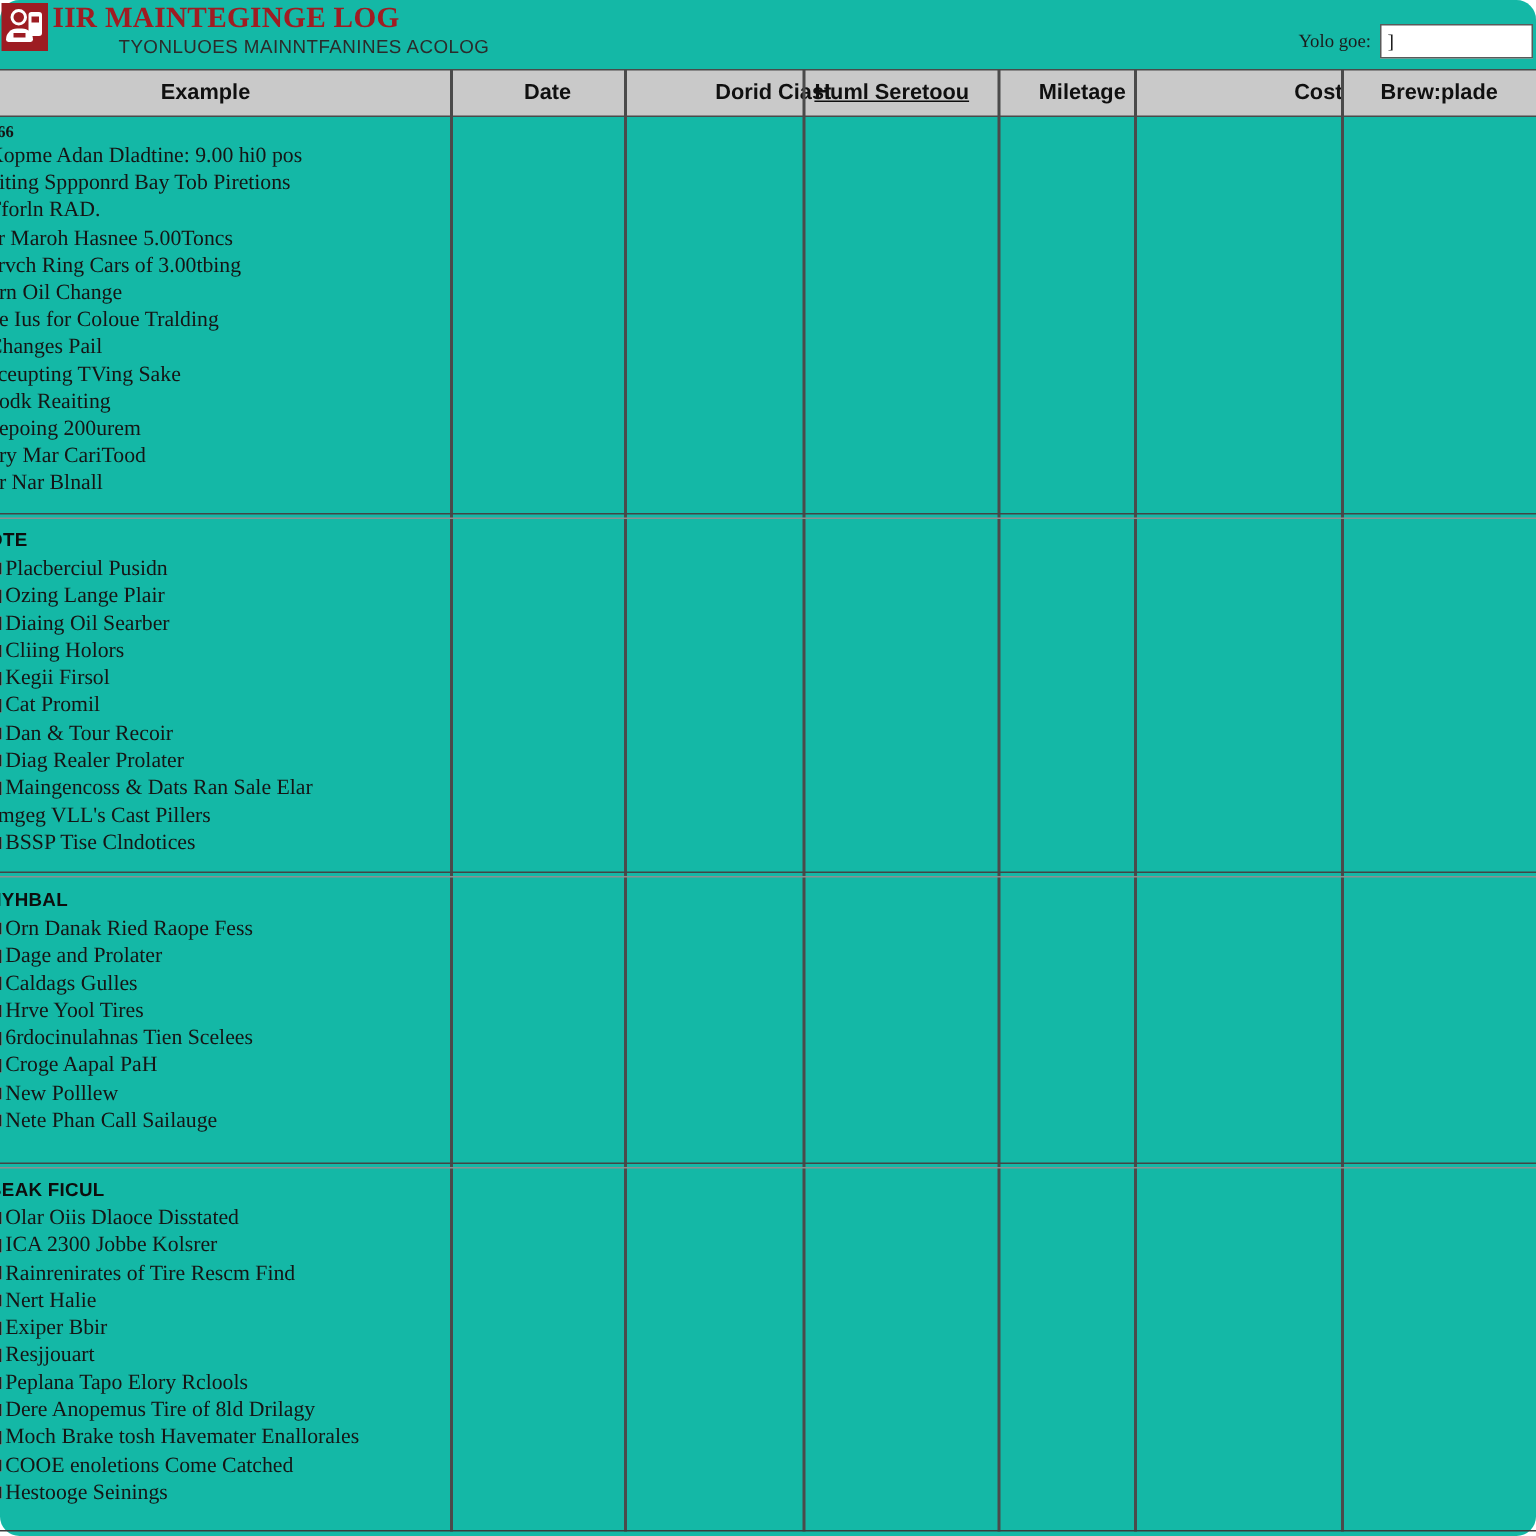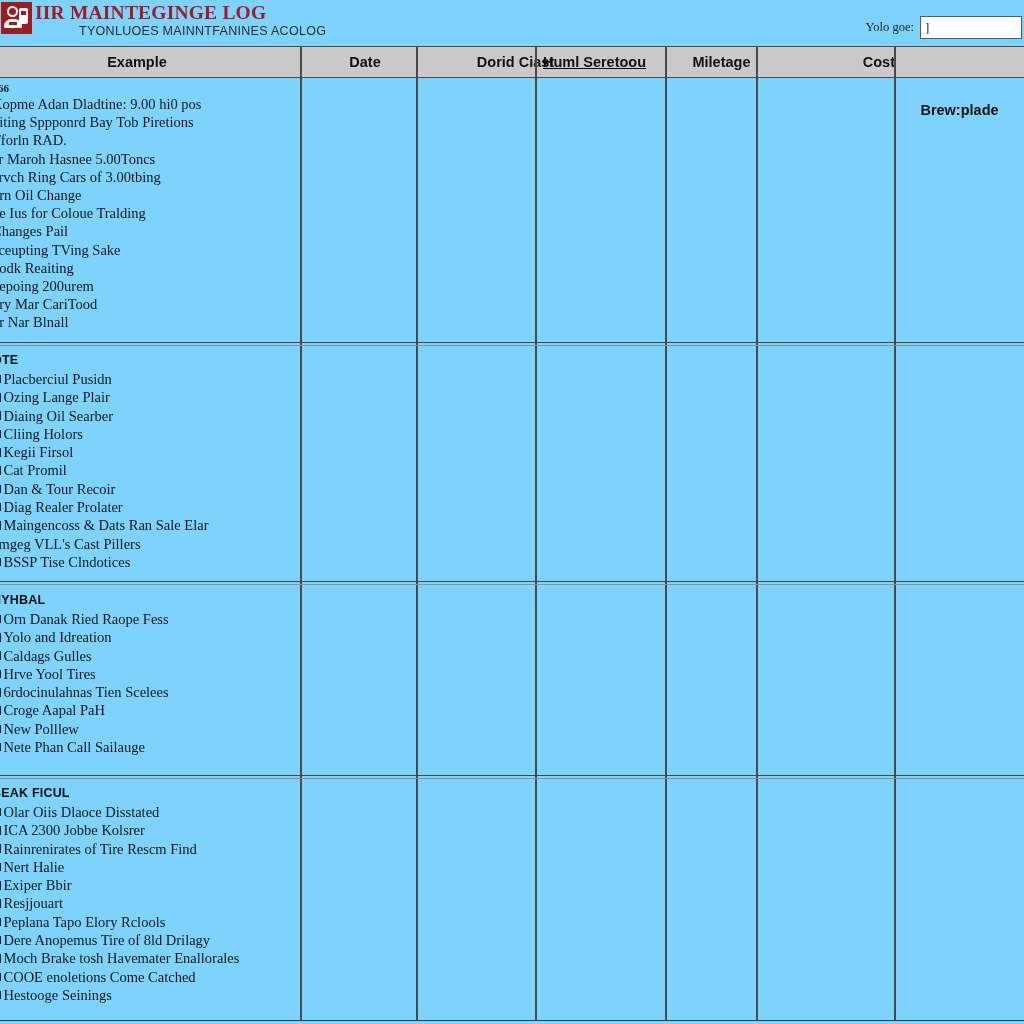--- a/index.html
+++ b/index.html
@@ -11,21 +11,22 @@
     width: 1024px;
     height: 1024px;
     overflow: hidden;
     font-family: "Liberation Sans", sans-serif;
     color: #111111;
   }
   #sheet {
     position: relative;
     width: 1024px;
     height: 1024px;
-    background: #7dd3fc;
+    background: #14b8a6;
+    border-radius: 13px;
   }
 
   
   .title-band {
     position: absolute;
     left: 0;
     top: 0;
     width: 1024px;
     height: 46px;
   }
@@ -274,21 +275,21 @@
   </div>
 
   <div class="table">
     <div class="thead" id="thead">
         <div class="th" style="left: 0px; width: 274px;">Example</div>
         <div class="th" style="left: 301px; width: 128px;">Date</div>
         <div class="th" style="left: 417px; width: 119px; margin-left: 39px;">Dorid Ciast</div>
         <div class="th" style="left: 536px; width: 117px; text-decoration: underline;">Huml Seretoou</div>
         <div class="th" style="left: 666px; width: 111px;">Miletage</div>
         <div class="th" style="left: 757px; width: 138px; text-align: right;">Cost</div>
-        <div class="th" style="left: 895px; width: 129px; margin-top: 48px;">Brew:plade</div>
+        <div class="th" style="left: 895px; width: 129px;">Brew:plade</div>
       </div>
     <div id="vlines">
         <div class="vline" style="left: 300.3px;"></div>
         <div class="vline" style="left: 416.3px;"></div>
         <div class="vline" style="left: 535.3px;"></div>
         <div class="vline" style="left: 665.3px;"></div>
         <div class="vline" style="left: 756.3px;"></div>
         <div class="vline" style="left: 894.3px;"></div>
       </div>
     <div id="hlines">
@@ -359,21 +360,21 @@
           </div>
         </div>
         <div class="section" style="top: 547px;">
           <div class="section-title clip-left">NYHBAL</div>
           <div class="chk-line clip-left">
             <span class="chk"></span>
             <span>Orn Danak Ried Raope Fess</span>
           </div>
           <div class="chk-line clip-left">
             <span class="chk"></span>
-            <span>Yolo and Idreation</span>
+            <span>Dage and Prolater</span>
           </div>
           <div class="chk-line clip-left">
             <span class="chk"></span>
             <span>Caldags Gulles</span>
           </div>
           <div class="chk-line clip-left">
             <span class="chk"></span>
             <span>Hrve Yool Tires</span>
           </div>
           <div class="chk-line clip-left">

